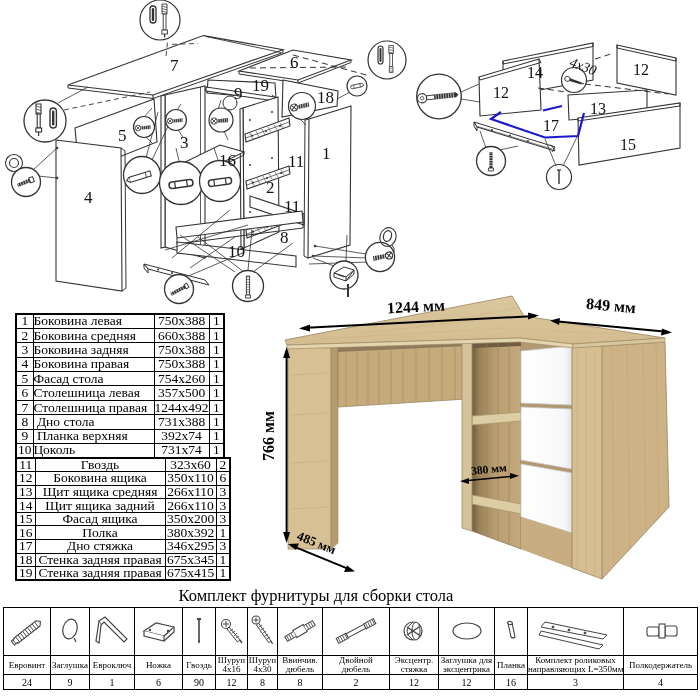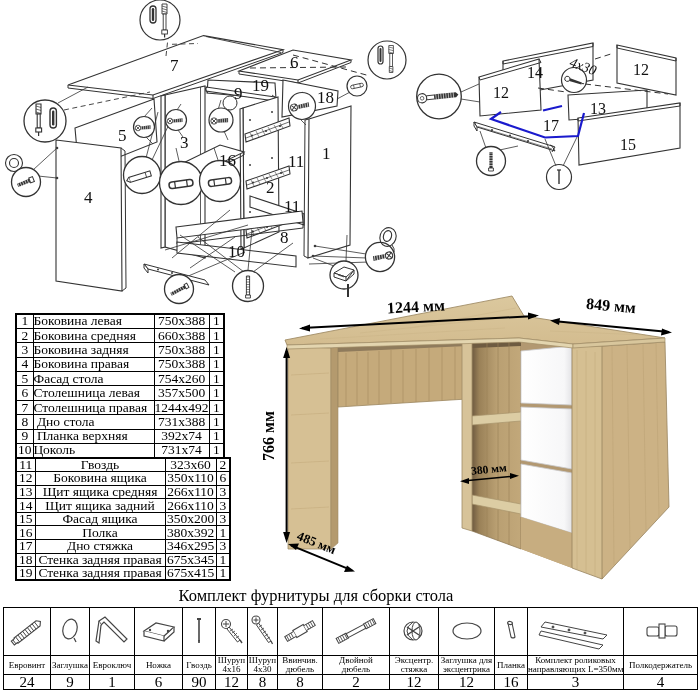--- a/index.html
+++ b/index.html
@@ -14,21 +14,21 @@
 #t2 tr{height:13.6px;}
 .num{text-align:center;}
 .nm{padding-left:4px;}
 .ctr{text-align:center;}
 #title{position:absolute;left:116px;top:586px;width:400px;text-align:center;font-size:16.5px;color:#000;}
 #hw{position:absolute;left:3px;top:607px;width:694px;height:83px;border:1.5px solid #000;}
 #hw td{border:1px solid #000;padding:0;text-align:center;overflow:hidden;}
 #hw .ic{height:47px;}
 #hw .ic svg{display:block;margin:0 auto;}
 #hw .lb{height:18px;font-size:9px;line-height:9px;white-space:nowrap;}
-#hw .qt{height:14px;font-size:15px;line-height:13px;font-family:Liberation Serif, serif;}
+#hw .qt{height:14px;font-size:10px;line-height:13px;font-family:Liberation Serif, serif;}
 </style>
 </head>
 <body>
 <div id="page">
 
 <svg id="diag" width="700" height="312" viewBox="0 0 700 312" style="position:absolute;left:0;top:0;">
 <defs>
 <g id="evh">
 <circle cx="0" cy="0" r="3.6" fill="#fff" stroke="#333" stroke-width="1"></circle>
 <path d="M-2.4,-2.4 L2.4,2.4 M-2.4,2.4 L2.4,-2.4" stroke="#333" stroke-width="1"></path>

